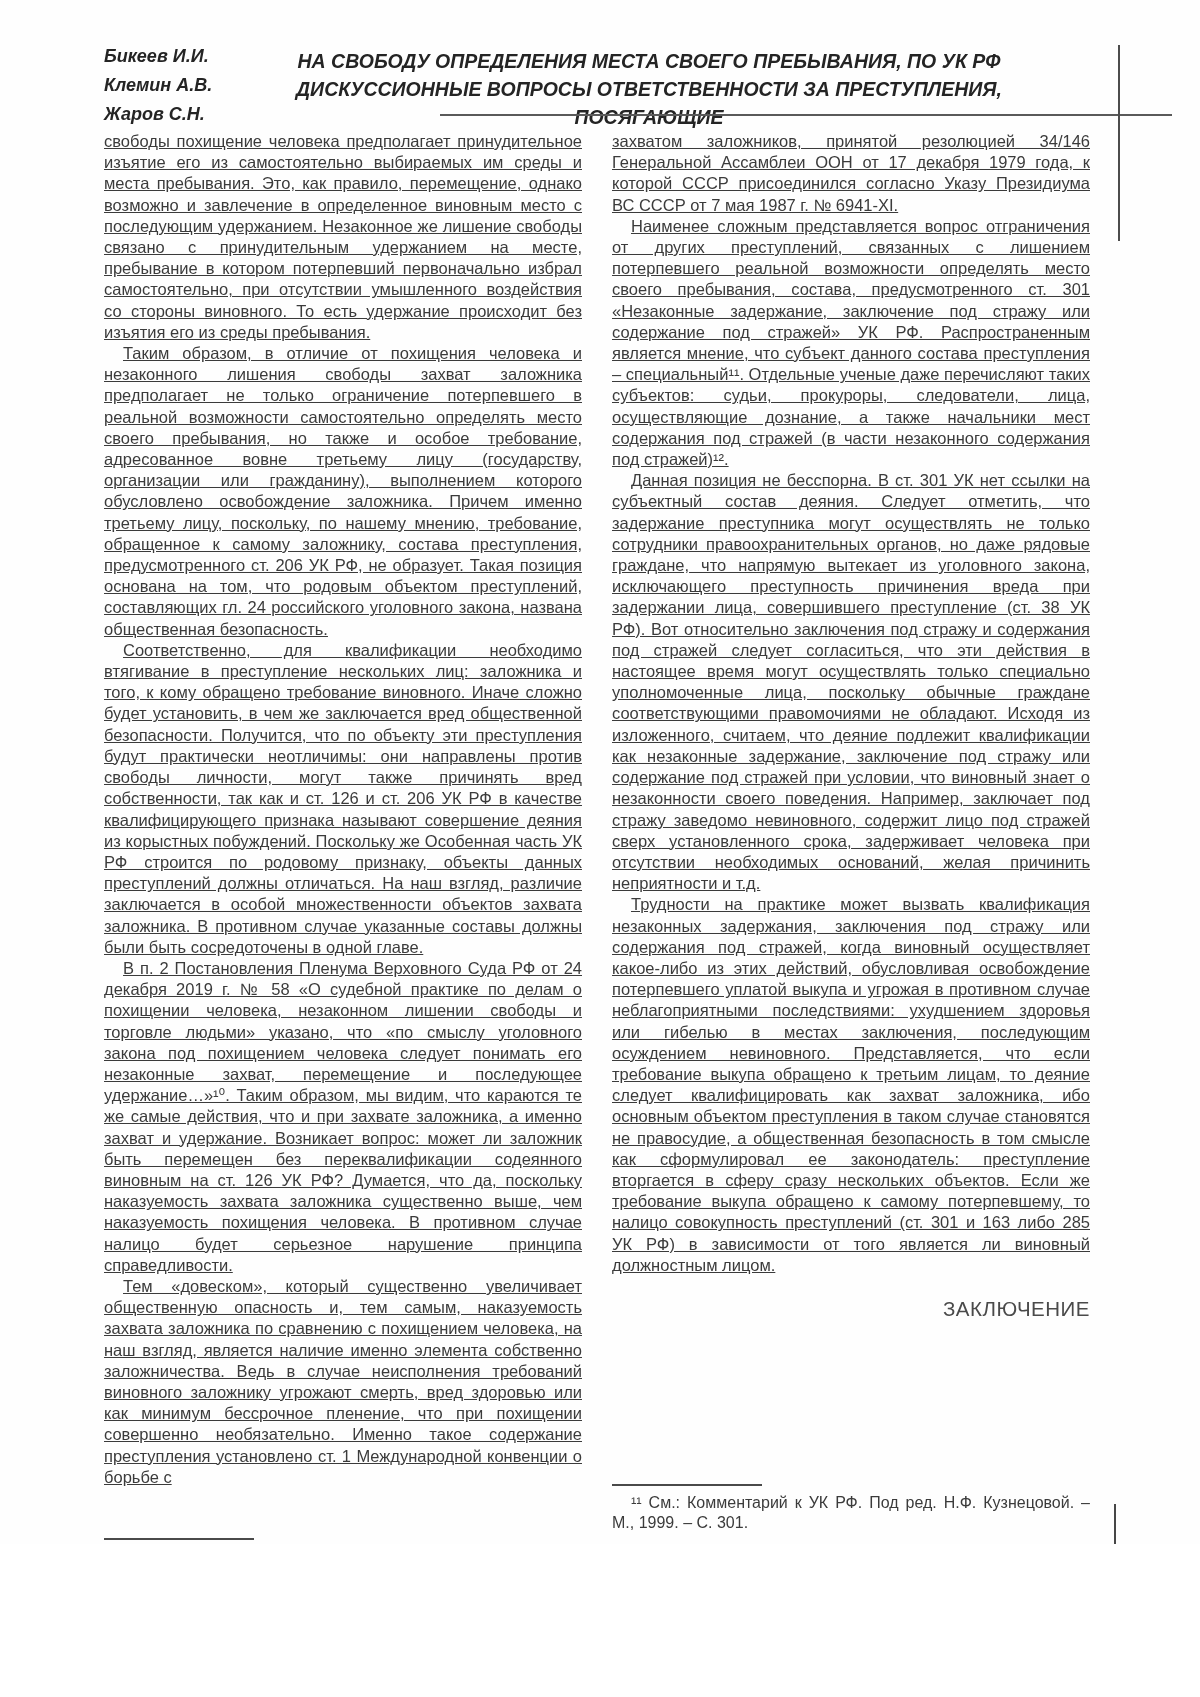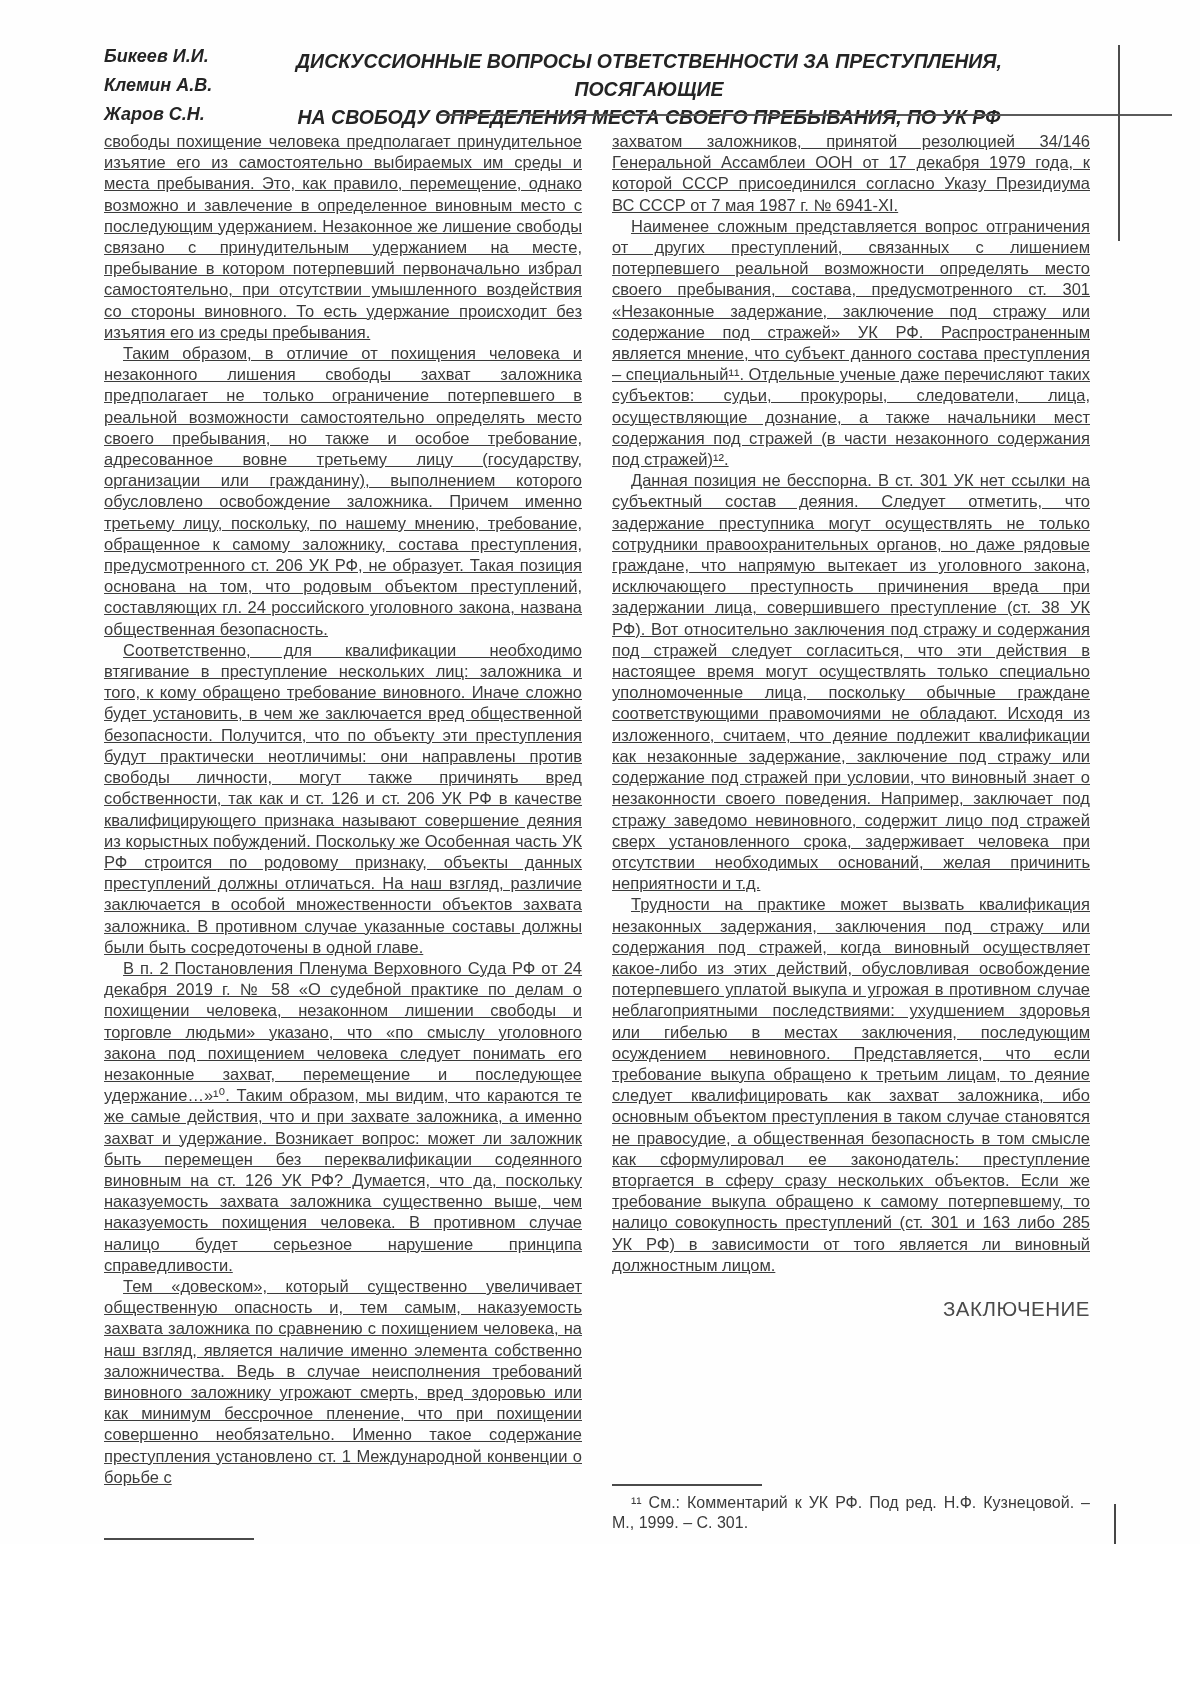--- a/index.html
+++ b/index.html
@@ -62,22 +62,22 @@
 
 <div class="page">
 
   <div class="authors">
     <div>Бикеев И.И.</div>
     <div>Клемин А.В.</div>
     <div>Жаров С.Н.</div>
   </div>
 
   <div class="title-block">
+    <div>НА СВОБОДУ ОПРЕДЕЛЕНИЯ МЕСТА СВОЕГО ПРЕБЫВАНИЯ, ПО УК РФ</div>
     <div>ДИСКУССИОННЫЕ ВОПРОСЫ ОТВЕТСТВЕННОСТИ ЗА ПРЕСТУПЛЕНИЯ, ПОСЯГАЮЩИЕ</div>
-    <div>НА СВОБОДУ ОПРЕДЕЛЕНИЯ МЕСТА СВОЕГО ПРЕБЫВАНИЯ, ПО УК РФ</div>
   </div>
 
   <div class="hrule-top"></div>
   <div class="vrule-top"></div>
 
   <div class="col col-left">
     <p class="cont">свободы похищение человека предполагает принудительное изъятие его из самостоятельно выбираемых им среды и места пребывания. Это, как правило, перемещение, однако возможно и завлечение в определенное виновным место с последующим удержанием. Незаконное же лишение свободы связано с принудительным удержанием на месте, пребывание в котором потерпевший первоначально избрал самостоятельно, при отсутствии умышленного воздействия со стороны виновного. То есть удержание происходит без изъятия его из среды пребывания.</p>
     <p>Таким образом, в отличие от похищения человека и незаконного лишения свободы захват заложника предполагает не только ограничение потерпевшего в реальной возможности самостоятельно определять место своего пребывания, но также и особое требование, адресованное вовне третьему лицу (государству, организации или гражданину), выполнением которого обусловлено освобождение заложника. Причем именно третьему лицу, поскольку, по нашему мнению, требование, обращенное к самому заложнику, состава преступления, предусмотренного ст. 206 УК РФ, не образует. Такая позиция основана на том, что родовым объектом преступлений, составляющих гл. 24 российского уголовного закона, названа общественная безопасность.</p>
     <p>Соответственно, для квалификации необходимо втягивание в преступление нескольких лиц: заложника и того, к кому обращено требование виновного. Иначе сложно будет установить, в чем же заключается вред общественной безопасности. Получится, что по объекту эти преступления будут практически неотличимы: они направлены против свободы личности, могут также причинять вред собственности, так как и ст. 126 и ст. 206 УК РФ в качестве квалифицирующего признака называют совершение деяния из корыстных побуждений. Поскольку же Особенная часть УК РФ строится по родовому признаку, объекты данных преступлений должны отличаться. На наш взгляд, различие заключается в особой множественности объектов захвата заложника. В противном случае указанные составы должны были быть сосредоточены в одной главе.</p>
     <p>В п. 2 Постановления Пленума Верховного Суда РФ от 24 декабря 2019 г. № 58 «О судебной практике по делам о похищении человека, незаконном лишении свободы и торговле людьми» указано, что «по смыслу уголовного закона под похищением человека следует понимать его незаконные захват, перемещение и последующее удержание…»¹⁰. Таким образом, мы видим, что караются те же самые действия, что и при захвате заложника, а именно захват и удержание. Возникает вопрос: может ли заложник быть перемещен без переквалификации содеянного виновным на ст. 126 УК РФ? Думается, что да, поскольку наказуемость захвата заложника существенно выше, чем наказуемость похищения человека. В противном случае налицо будет серьезное нарушение принципа справедливости.</p>

